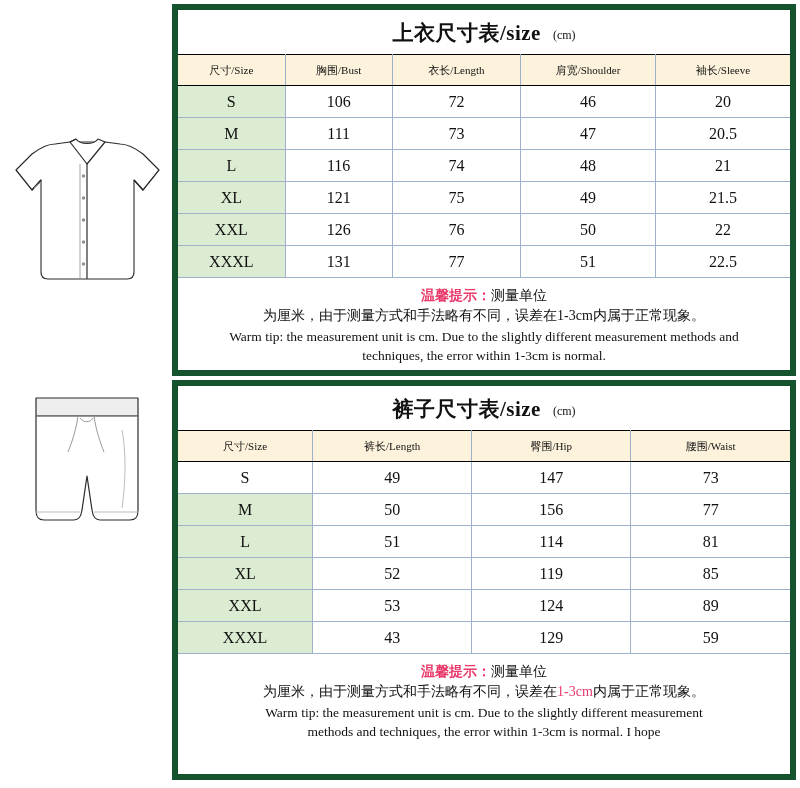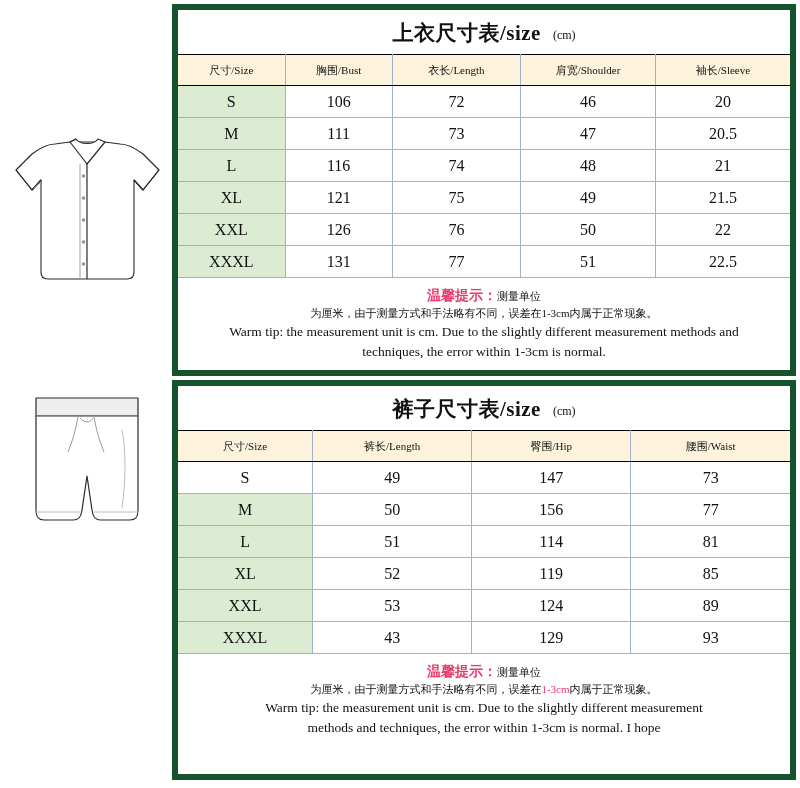--- a/index.html
+++ b/index.html
@@ -125,21 +125,21 @@
     text-align: center;
     font-size: 13.5px;
     line-height: 1.45;
   }
   .note .warm {
     color: #e8396a;
     font-weight: bold;
     font-size: 14px;
   }
   .note .cn {
-    font-size: 11px;
+    font-size: 14px;
   }
   .note .en {
     font-size: 13.5px;
   }
   .note .hl {
     color: #e8396a;
   }
 
   
   .c-top-1 { width: 17.5%; }
@@ -341,21 +341,21 @@
         <tr>
           <td class="sizecell">XXL</td>
           <td>53</td>
           <td>124</td>
           <td>89</td>
         </tr>
         <tr>
           <td class="sizecell">XXXL</td>
           <td>43</td>
           <td>129</td>
-          <td>93</td>
+          <td>59</td>
         </tr>
       </tbody>
     </table>
 
     <div class="note">
       <div>
         <span class="warm">温馨提示：</span><span class="cn">测量单位</span>
       </div>
       <div class="cn">
         <span>为厘米，由于测量方式和手法略有不同，误差在</span><span class="hl">1-3cm</span><span>内属于正常现象。</span>

